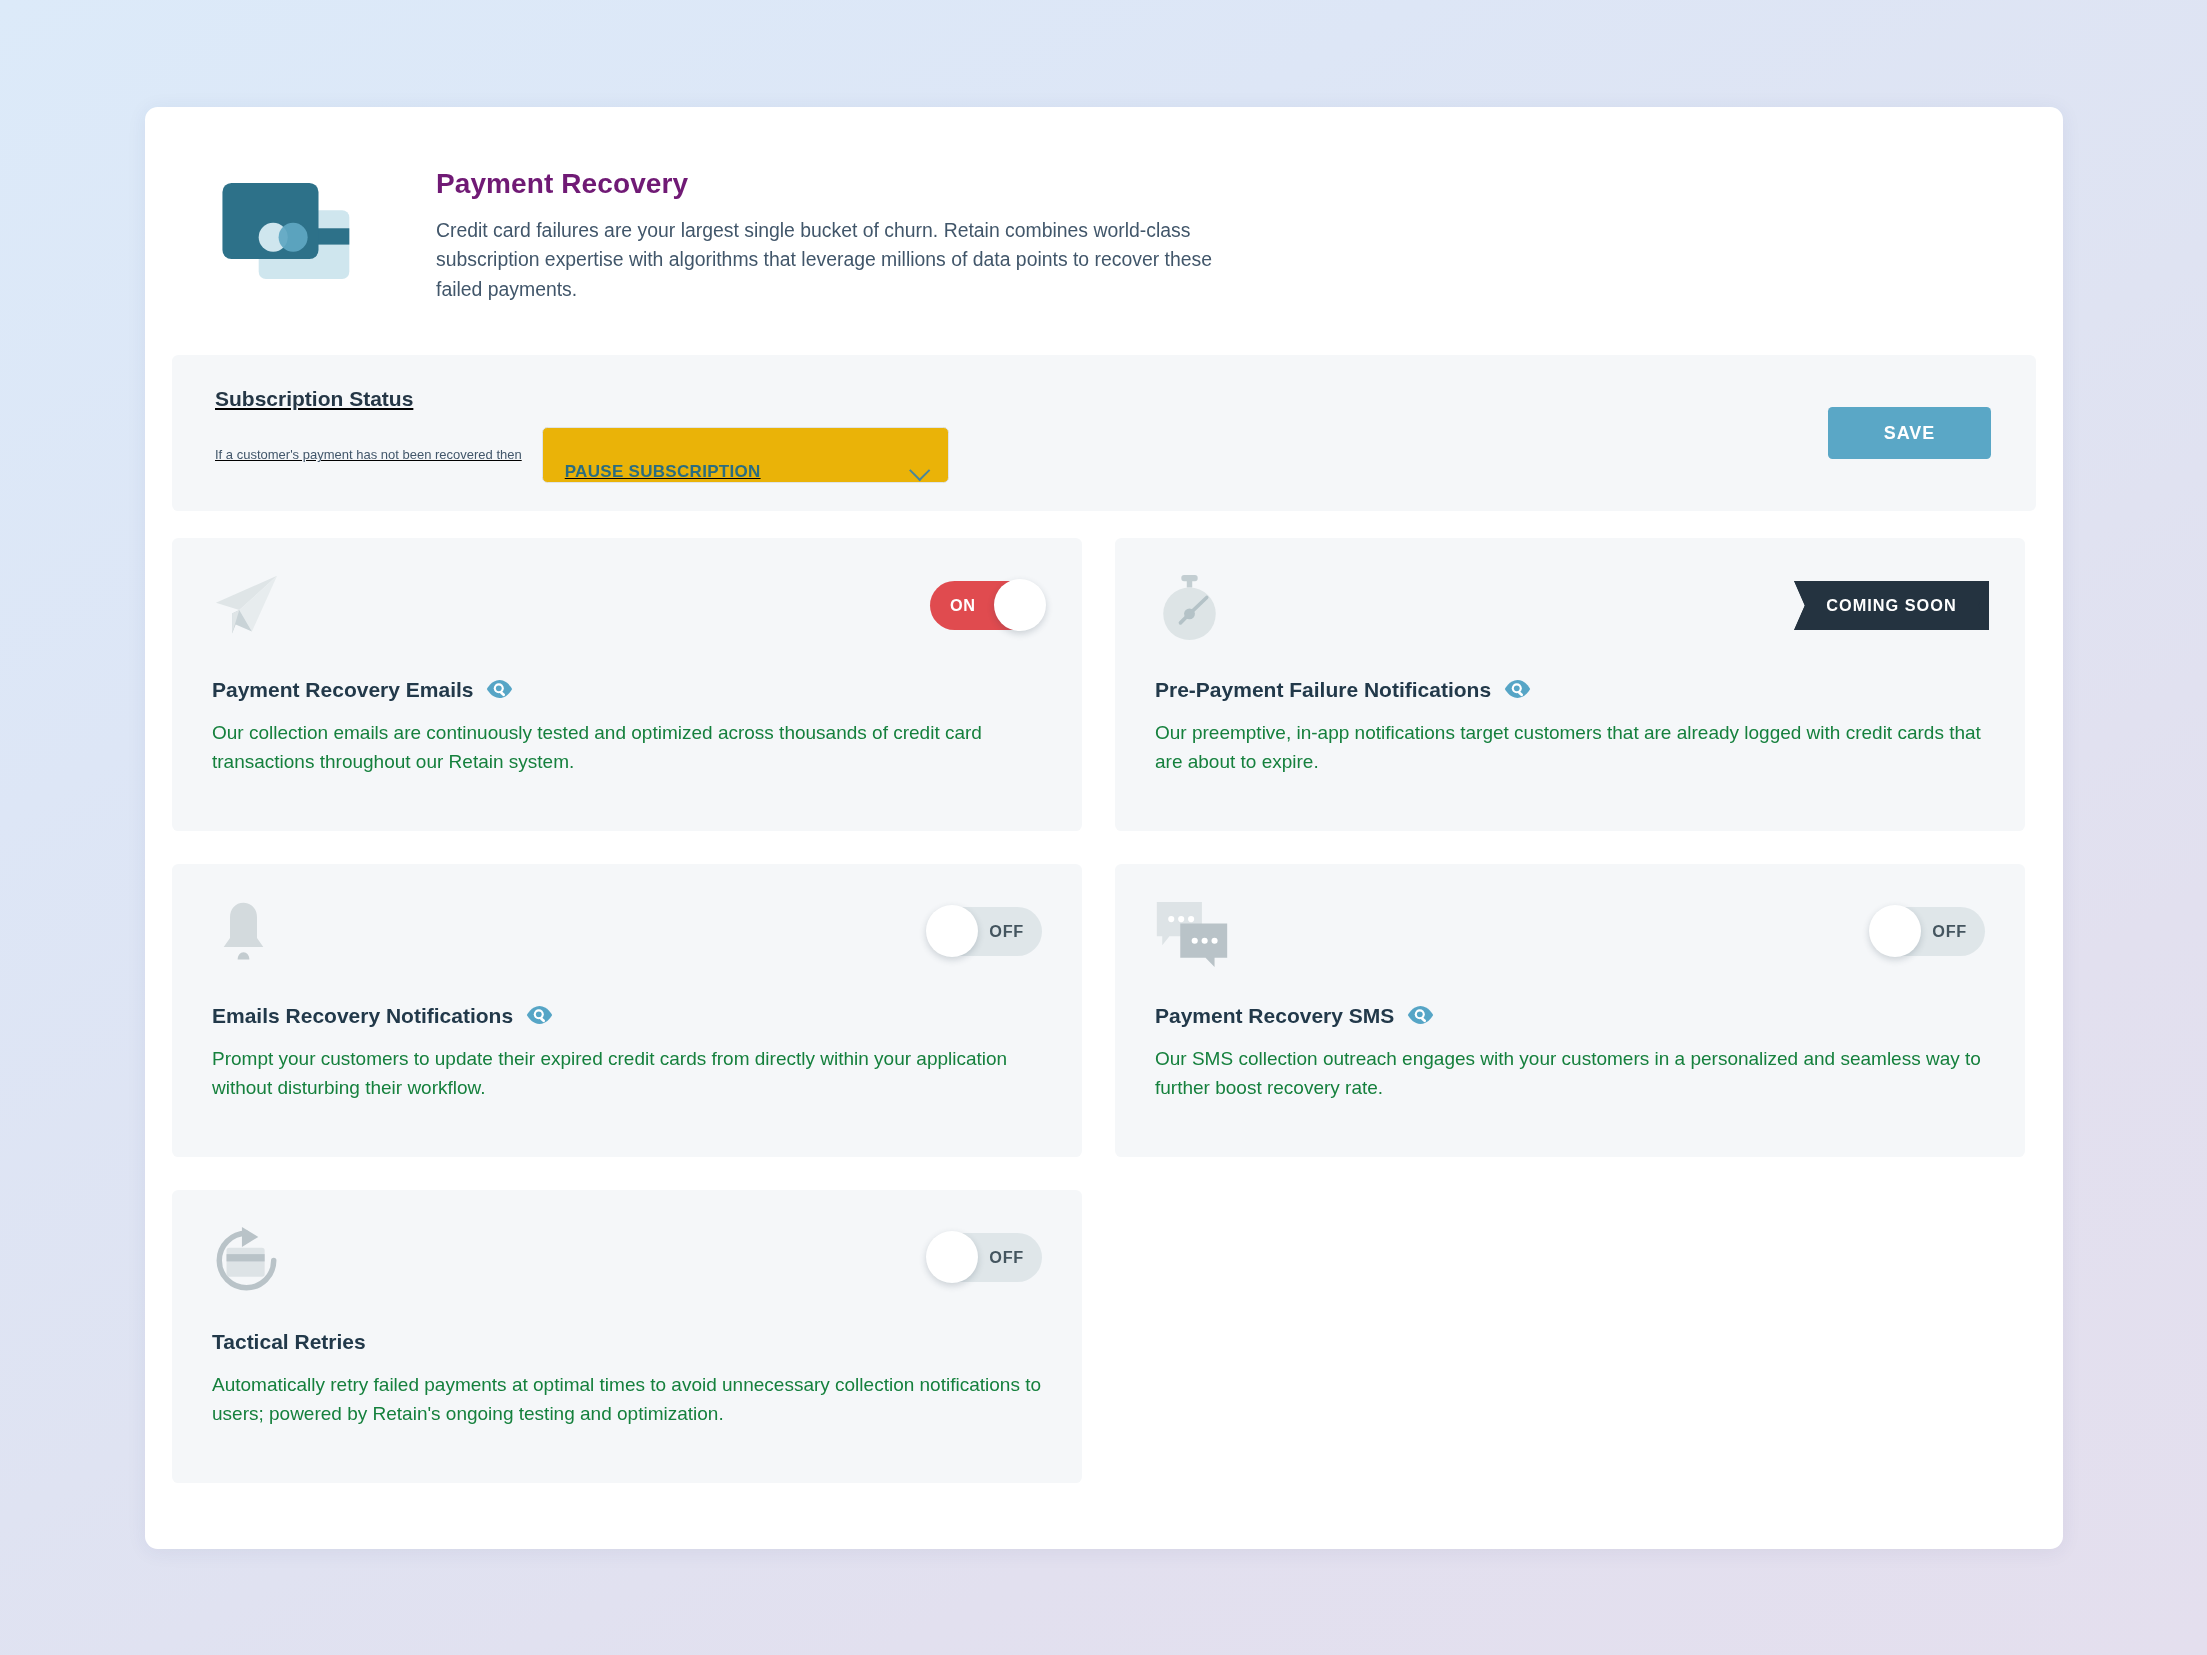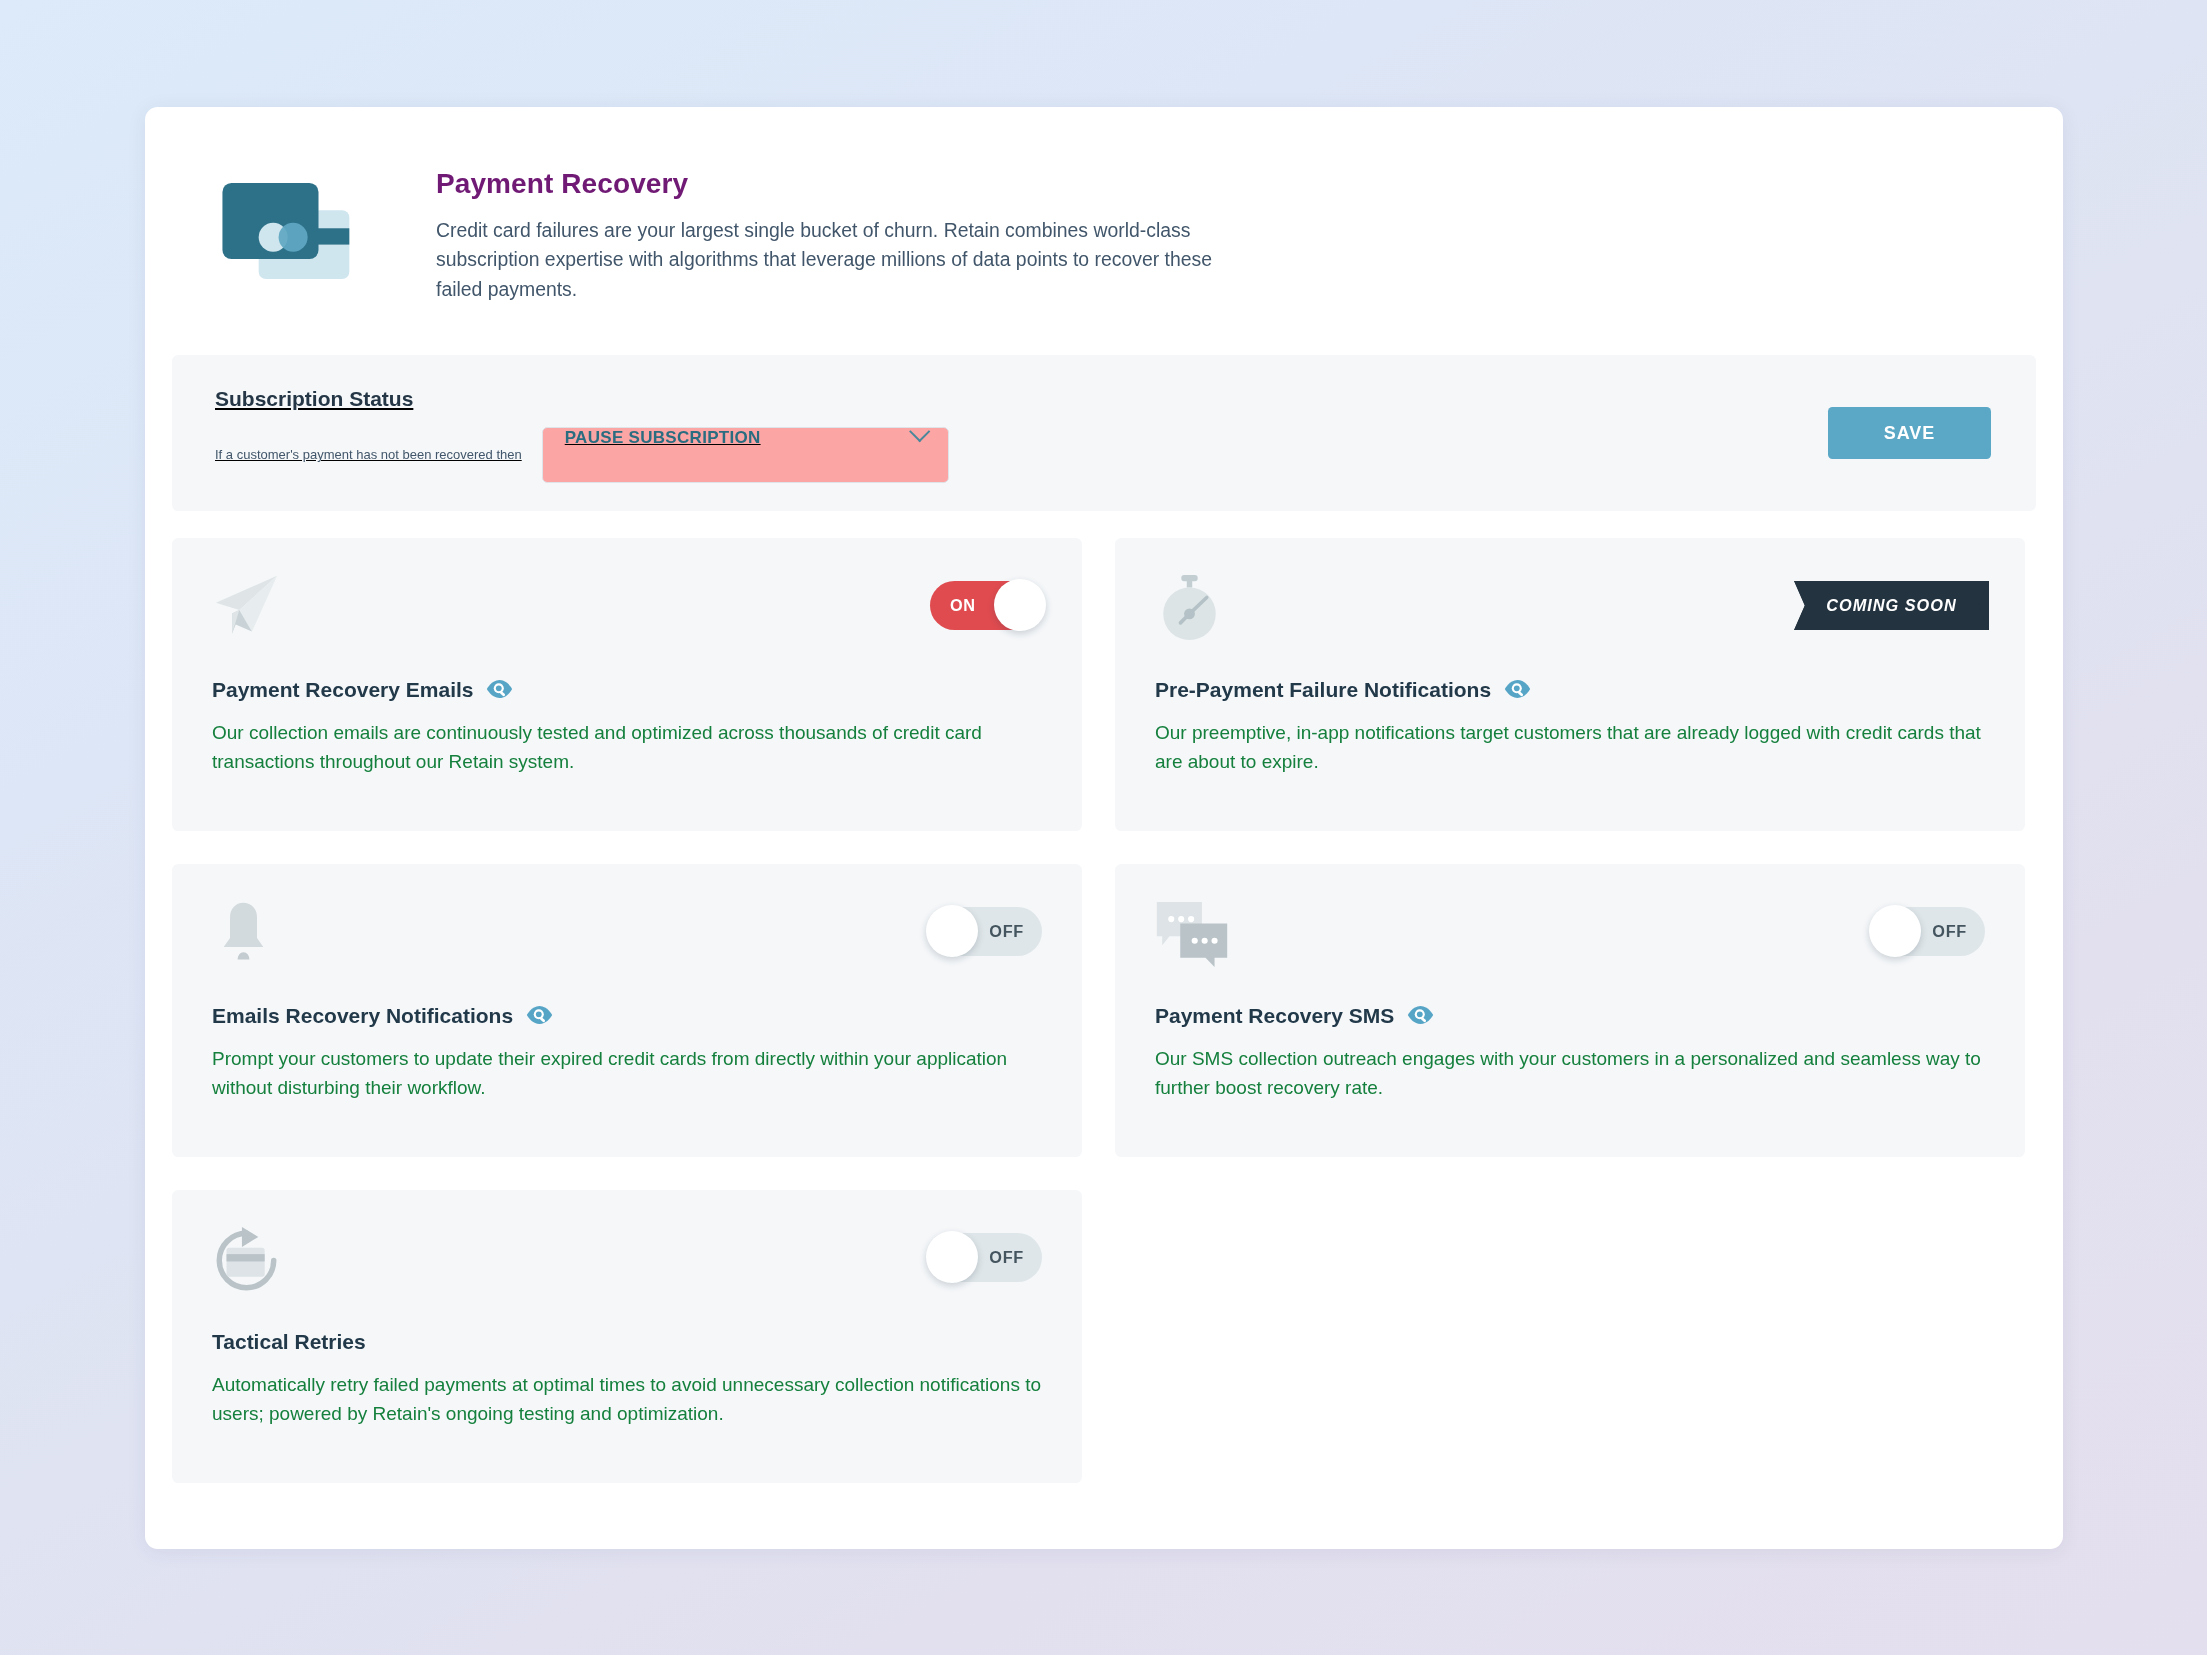--- a/index.html
+++ b/index.html
@@ -93,25 +93,25 @@
   .sub-label {
     font-size: 13px;
     color: #41566a;
     white-space: nowrap;
   }
 
   .select-box {
     margin-left: 20px;
     width: 407px;
     height: 56px;
-    background: #fca5a5;
+    background: #eab308;
     border: 0.9px solid #dfe4e8;
     border-radius: 5.4px;
     display: flex;
-    align-items: flex-start;
+    align-items: flex-end;
     justify-content: space-between;
     padding: 0 20px 0 22px;
     cursor: pointer;
   }
 
   .select-value {
     font-size: 17px;
     font-weight: bold;
     color: #2a6d80;
     letter-spacing: 0.3px;
@@ -261,21 +261,20 @@
     display: flex;
     align-items: center;
     justify-content: center;
   }
 
   .ribbon-text {
     font-size: 16.3px;
     font-weight: bold;
     color: #ffffff;
     letter-spacing: 1px;
-    font-style: italic;
   }
 </style>
 </head>
 <body>
 
 <div class="page-card">
 
   <div class="hero">
     <div class="hero-icon">
       <svg width="145" height="100" viewBox="0 0 160 110">

